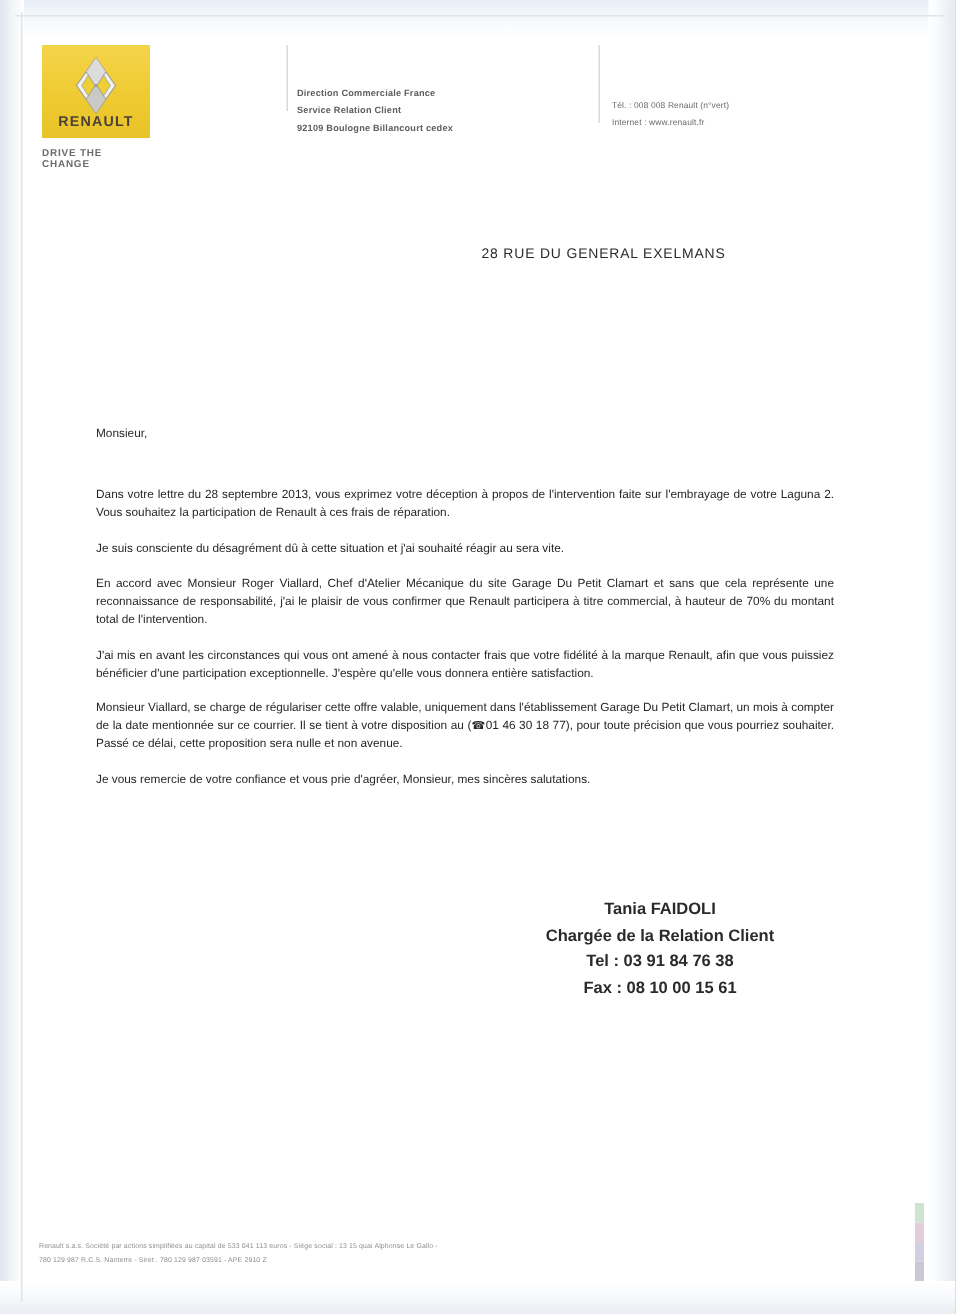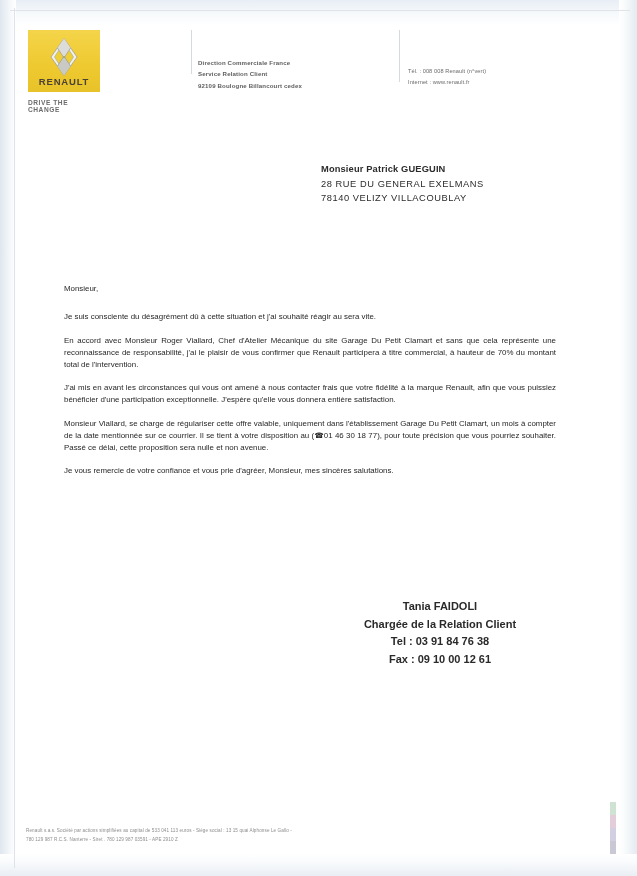--- a/index.html
+++ b/index.html
@@ -161,21 +161,21 @@
     width: 492px;
     font-size: 7.9px;
     line-height: 1.52;
     color: #272727;
     text-align: justify;
   }
   .body-block p {
     margin: 0 0 11.5px 0;
   }
   .body-block p.salut {
-    margin-bottom: 16px;
+    margin-bottom: 29px;
   }
   .phone-glyph {
     font-size: 7.4px;
   }
 
   
   .signature-block {
     position: absolute;
     left: 330px;
     top: 598px;
@@ -251,39 +251,38 @@
     <div>92109 Boulogne Billancourt cedex</div>
   </div>
 
   <div class="header-col-right">
     <div>Tél. : 008 008 Renault (n°vert)</div>
     <div>Internet : www.renault.fr</div>
   </div>
 
 
   <div class="addressee-block">
-    <div class="name">Monsieur Patrick GUEGUIN</div>
     <div class="street">28 RUE DU GENERAL  EXELMANS</div>
-    <div class="city">78140 VELIZY  VILLACOUBLAY</div>
   </div>
 
   <div class="body-block">
     <p class="salut">Monsieur,</p>
+    <p>Dans votre lettre du 28 septembre 2013, vous exprimez votre déception à propos de l'intervention faite sur l'embrayage de votre Laguna  2. Vous souhaitez la participation de Renault à ces frais de réparation.</p>
     <p>Je suis consciente du désagrément dû à cette situation et j'ai souhaité réagir au sera vite.</p>
     <p>En accord avec Monsieur Roger Viallard, Chef  d'Atelier  Mécanique du site Garage  Du  Petit  Clamart et sans que cela représente une reconnaissance de responsabilité, j'ai le plaisir de vous confirmer que Renault participera à titre commercial, à hauteur de 70% du montant total de l'intervention.</p>
     <p>J'ai mis en avant les circonstances qui vous ont amené à nous contacter frais que votre fidélité à la marque Renault, afin que vous puissiez bénéficier d'une participation exceptionnelle. J'espère qu'elle vous donnera entière satisfaction.</p>
     <p><span>Monsieur Viallard, se charge de régulariser cette offre valable, uniquement dans l'établissement Garage  Du Petit  Clamart, un mois à compter de la date mentionnée sur ce courrier. Il se tient à votre disposition au (</span><span class="phone-glyph">☎</span><span>01 46 30 18 77), pour toute précision que vous pourriez souhaiter. Passé ce délai, cette proposition sera nulle et non avenue.</span></p>
     <p>Je vous remercie de votre confiance et vous prie d'agréer, Monsieur, mes sincères salutations.</p>
   </div>
 
   <div class="signature-block">
     <div>Tania FAIDOLI</div>
     <div>Chargée de la Relation Client</div>
     <div>Tel : 03 91 84 76 38</div>
-    <div>Fax : 09 10 00 12 61</div>
+    <div>Fax : 08 10 00 15 61</div>
   </div>
 
   <div class="footer-block">
     <div>Renault s.a.s. Société par actions simplifiées au capital de 533 041 113 euros  -  Siège social  :  13  15 quai Alphonse Le Gallo  -</div>
     <div>780 129 987 R.C.S. Nanterre  -  Siret . 780 129 987 03591  -  APE 2910 Z</div>
   </div>
 
   <div class="color-bar">
     <span class="cb1"></span>
     <span class="cb2"></span>

